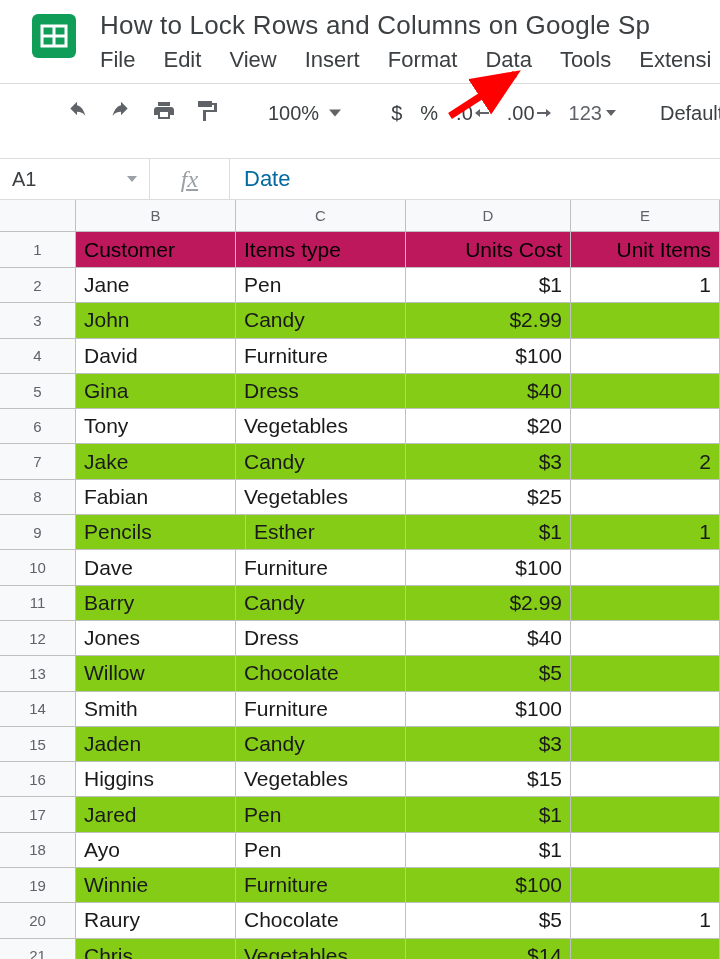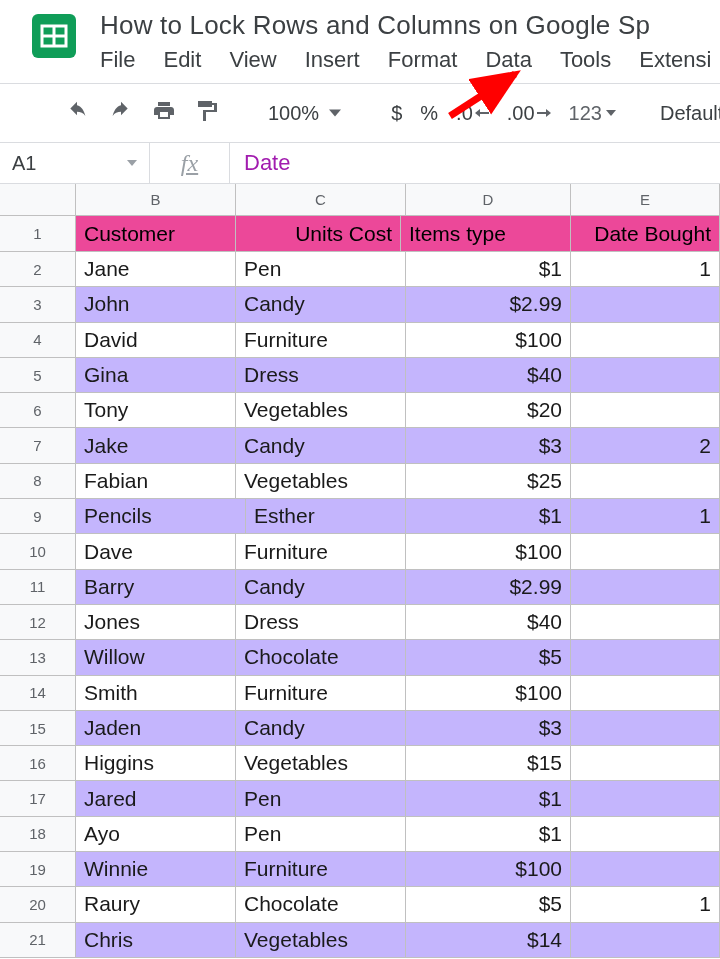--- a/index.html
+++ b/index.html
@@ -72,20 +72,21 @@
   .fmt-item { color:#3c4043; display:flex; align-items:center; }
   .fmt-123 { display:flex; align-items:center; gap:4px; }
 
   
   .fx-row {
     border-top: 1px solid #dadce0;
     border-bottom: 1px solid #dadce0;
     display: flex;
     align-items: stretch;
     height: 42px;
+    margin-top: 16px;
   }
   .namebox {
     width: 150px;
     display: flex;
     align-items: center;
     border-right: 1px solid #dadce0;
     padding: 0 12px 0 12px;
     color: #3c4043;
     font-size: 20px;
   }
@@ -101,21 +102,21 @@
     color: #9aa0a6;
     border-right: 1px solid #dadce0;
     text-decoration: underline;
   }
   .fx-val {
     flex: 1;
     display: flex;
     align-items: center;
     padding-left: 14px;
     font-size: 22px;
-    color: #a21caf;
+    color: #0369a1;
   }
 
   
   .grid {
     user-select: none;
   }
   .col-headers {
     display: flex;
     height: 32px;
     font-size: 15px;
@@ -159,29 +160,29 @@
     display:flex; align-items:center;
     padding:0 8px;
     font-size:21px;
     color:#1a1a1a;
     overflow:hidden; white-space:nowrap;
   }
   .cell.col-D { justify-content:flex-end; }
   .cell.col-E { justify-content:flex-end; }
 
   .row.header-row .cell {
-    background:#ec4899;
+    background:#be185d;
     color:#000;
     font-size:21px;
   }
   .row.header-row .cell.col-B{
     
   }
   .row.band .cell {
-    background:#c4b5fd;
+    background:#84cc16;
   }
 
   
   .arrow {
     position:absolute;
     left:445px;
     top:66px;
     pointer-events:none;
   }
 </style>
@@ -281,23 +282,23 @@
     <div class="corner"></div>
     <div class="col-h col-B">B</div>
     <div class="col-h col-C">C</div>
     <div class="col-h col-D">D</div>
     <div class="col-h col-E">E</div>
   </div>
   <div class="rows" id="rows">
       <div class="row header-row">
         <div class="row-h">1</div>
         <div class="cell col-B">Customer</div>
+        <div class="cell col-C">Items type</div>
         <div class="cell col-D">Units Cost</div>
-        <div class="cell col-C">Items type</div>
-        <div class="cell col-E">Date Bought</div>
+        <div class="cell col-E">Unit Items</div>
       </div>
       <div class="row">
         <div class="row-h">2</div>
         <div class="cell col-B">Jane</div>
         <div class="cell col-C">Pen</div>
         <div class="cell col-D">$1</div>
         <div class="cell col-E">1</div>
       </div>
       <div class="row band">
         <div class="row-h">3</div>

